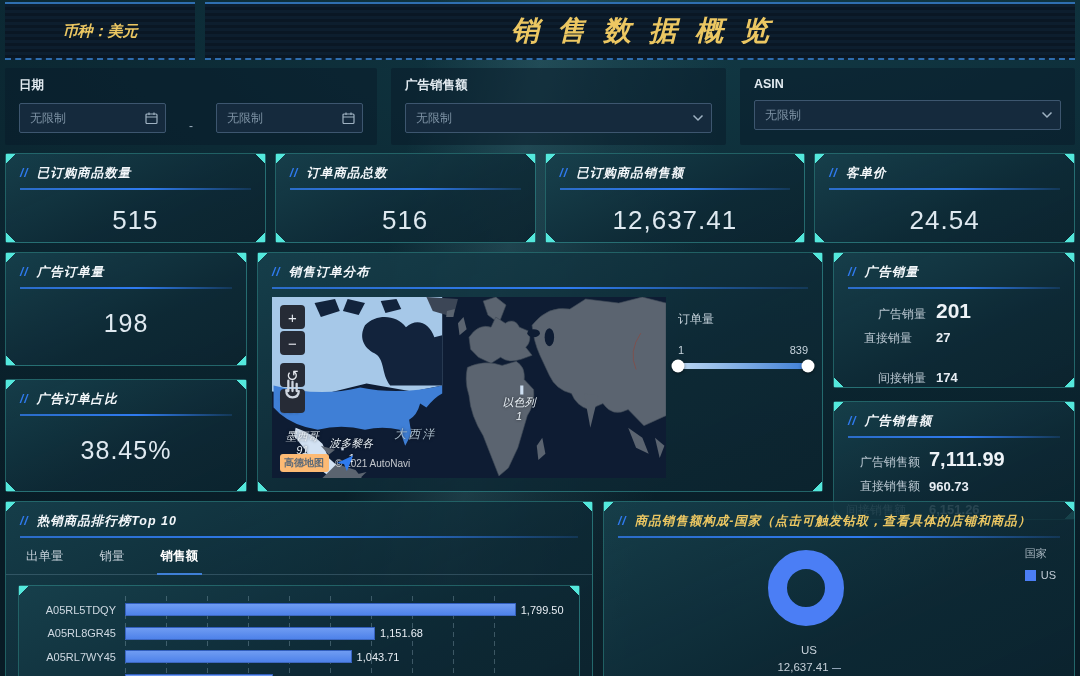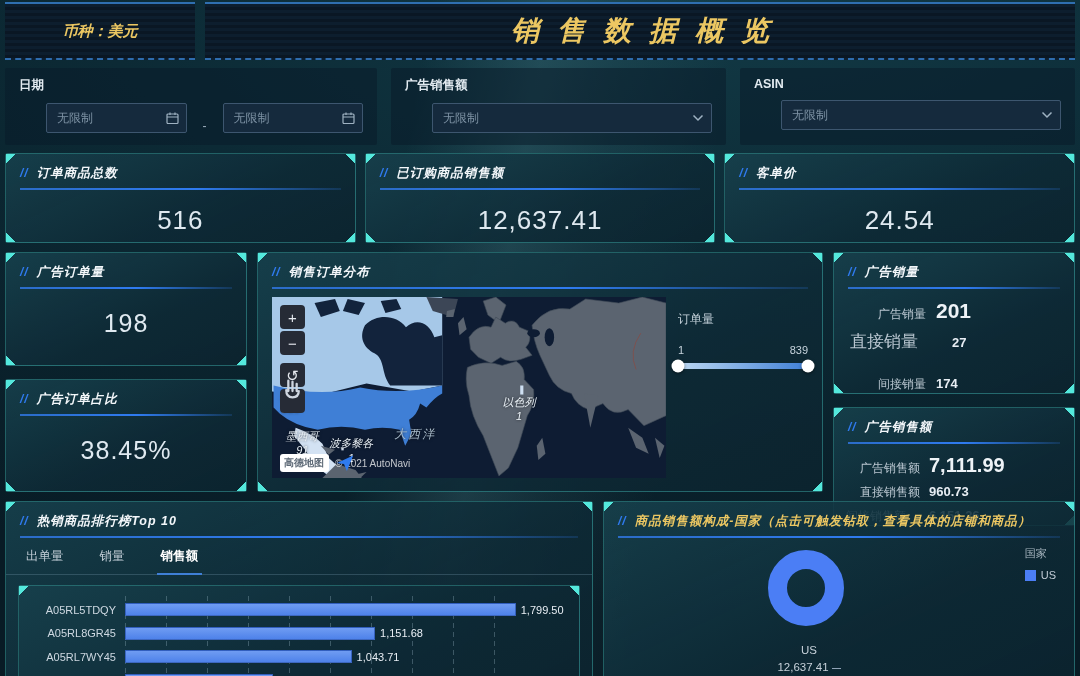--- a/index.html
+++ b/index.html
@@ -26,21 +26,21 @@
   .hbox-cur { width:190px; }
   .page-title { font-size:28px; font-weight:800; color:var(--gold,#ecc762); letter-spacing:18px; text-indent:18px; font-style:italic; }
   .currency { font-size:15px; font-weight:bold; color:var(--gold,#ecc762); font-style:italic; }
 
   
   .filters { display:flex; gap:14px; margin:8px 0 8px; }
   .filter-group { background:rgba(9,27,42,0.55); border-radius:2px; padding:9px 14px 12px; }
   .fg-date { width:372px; }
   .fg-store, .fg-asin { flex:1; }
   .filter-label { font-size:12.5px; font-weight:bold; color:#e2eaf0; margin-bottom:9px; }
-  .filter-controls { display:flex; align-items:flex-end; gap:16px;margin-left:27px; }
+  .filter-controls { display:flex; align-items:flex-end; gap:23px; }
   .input-wrap { position:relative; flex:1; }
   .tinput {
     width:100%; height:30px; background:#152a3d; border:1px solid #3d566f; border-radius:2px;
     color:#cbd6de; font-size:12px; padding:0 28px 0 10px; outline:none;
     font-family:"Liberation Sans", sans-serif;
   }
   .tinput::placeholder { color:#7e93a5; }
   .field-icon { position:absolute; right:8px; top:50%; transform:translateY(-50%); display:flex; }
   .sep { color:#9fb0bf; font-size:12px; }
 
@@ -80,21 +80,21 @@
   .mc1 { top:8px; } .mc2 { top:66px; }
   .map-btn {
     width:25px; height:24px; background:#262b36; color:#e6e9ef; border:none; border-radius:4px;
     font-size:15px; line-height:1; margin-bottom:2px; cursor:pointer; display:flex; align-items:center; justify-content:center;
     font-family:"Liberation Sans", sans-serif;
   }
   .map-label { position:absolute; z-index:2; color:#eaf1f7; font-size:11px; line-height:1.3; text-align:center; text-shadow:0 0 3px rgba(0,0,0,0.65);font-style:italic; }
   .map-label .lv { display:block; }
   .ocean-label { color:#a9bccb; font-size:12px; letter-spacing:2px; }
   .map-attr { position:absolute; left:8px; bottom:6px; display:flex; align-items:center; gap:6px; z-index:3; }
-  .amap-logo { background:#ffffff; border-radius:3px; padding:2px 5px 2px 4px; display:flex; align-items:center; gap:3px; font-size:10px; font-weight:bold; color:#5f6b78; }
+  .amap-logo { background:#fdba74; border-radius:3px; padding:2px 5px 2px 4px; display:flex; align-items:center; gap:3px; font-size:10px; font-weight:bold; color:#5f6b78; }
   .attr-text { color:rgba(255,255,255,0.75); font-size:10px; }
 
   .map-side { width:130px; padding-top:14px; }
   .slider-title { color:#c6d3dc; font-size:12px; margin-bottom:16px; }
   .slider-scale { display:flex; justify-content:space-between; color:#c6d3dc; font-size:11px; margin-bottom:7px; }
   .slider-track { position:relative; height:6px; border-radius:3px; background:linear-gradient(90deg,#bcd8f2,#3f7fd6); }
   .slider-handle { position:absolute; top:50%; transform:translate(-50%,-50%); width:13px; height:13px; background:#fff; border-radius:50%; box-shadow:0 1px 3px rgba(0,0,0,0.5); cursor:pointer; }
   .h-min { left:0; } .h-max { left:100%; }
 
   
@@ -193,20 +193,28 @@
             <svg width="12" height="8" viewBox="0 0 12 8">
                 <path d="M1.5 1.5 L6 6 L10.5 1.5" fill="none" stroke="#9fb2c2" stroke-width="1.5"></path>
               </svg>
           </span>
         </div>
       </div>
     </div>
   </div>
 
   <div class="kpis">
+    <div class="card kpi">
+      <div class="card-head">
+          <span class="slash"></span>
+          <span class="card-title">已订购商品数量</span>
+        </div>
+      <div class="card-line"></div>
+      <div class="kpi-value">515</div>
+    </div>
     <div class="card kpi">
       <div class="card-head">
           <span class="slash"></span>
           <span class="card-title">订单商品总数</span>
         </div>
       <div class="card-line"></div>
       <div class="kpi-value">516</div>
     </div>
     <div class="card kpi">
       <div class="card-head">
@@ -349,41 +357,41 @@
             <span class="slash"></span>
             <span class="card-title">广告销量</span>
           </div>
         <div class="card-line"></div>
         <div style="padding:10px 16px 0; display:flex; flex-direction:column; gap:7px;">
           <div style="display:flex; align-items:baseline;">
             <span style="flex:0 0 76px; text-align:right; color:#b9c6d0; font-size:12px; margin-right:10px;">广告销量</span>
             <span style="color:#eef3f7; font-size:21px; font-weight:bold;">201</span>
           </div>
           <div style="display:flex; align-items:baseline;">
-            <span style="flex:0 0 76px; text-align:left; color:#b9c6d0; font-size:17px; margin-right:26px;">直接销量</span>
+            <span style="flex:0 0 76px; text-align:center; color:#b9c6d0; font-size:12px; margin-right:10px;">直接销量</span>
             <span style="color:#e8eef4; font-size:13px; font-weight:bold;">27</span>
           </div>
           <div style="display:flex; align-items:baseline;margin-top:16px;">
             <span style="flex:0 0 76px; text-align:right; color:#b9c6d0; font-size:12px; margin-right:10px;">间接销量</span>
             <span style="color:#e8eef4; font-size:13px; font-weight:bold;">174</span>
           </div>
         </div>
       </div>
       <div class="card">
         <div class="card-head">
             <span class="slash"></span>
             <span class="card-title">广告销售额</span>
           </div>
         <div class="card-line"></div>
         <div style="padding:10px 12px 0; display:flex; flex-direction:column; gap:7px;">
           <div style="display:flex; align-items:baseline;">
             <span style="flex:0 0 74px; text-align:right; color:#b9c6d0; font-size:12px; margin-right:9px;">广告销售额</span>
             <span style="color:#eef3f7; font-size:20px; font-weight:bold;">7,111.99</span>
           </div>
-          <div style="display:flex; align-items:flex-start;">
+          <div style="display:flex; align-items:center;">
             <span style="flex:0 0 74px; text-align:right; color:#b9c6d0; font-size:12px; margin-right:9px;">直接销售额</span>
             <span style="color:#e8eef4; font-size:13px; font-weight:bold;">960.73</span>
           </div>
           <div style="display:flex; align-items:baseline;">
             <span style="flex:0 0 74px; color:#b9c6d0; font-size:12px; margin-right:9px;">间接销售额</span>
             <span style="color:#e8eef4; font-size:13px; font-weight:bold;">6,151.26</span>
           </div>
         </div>
       </div>
     </div>

